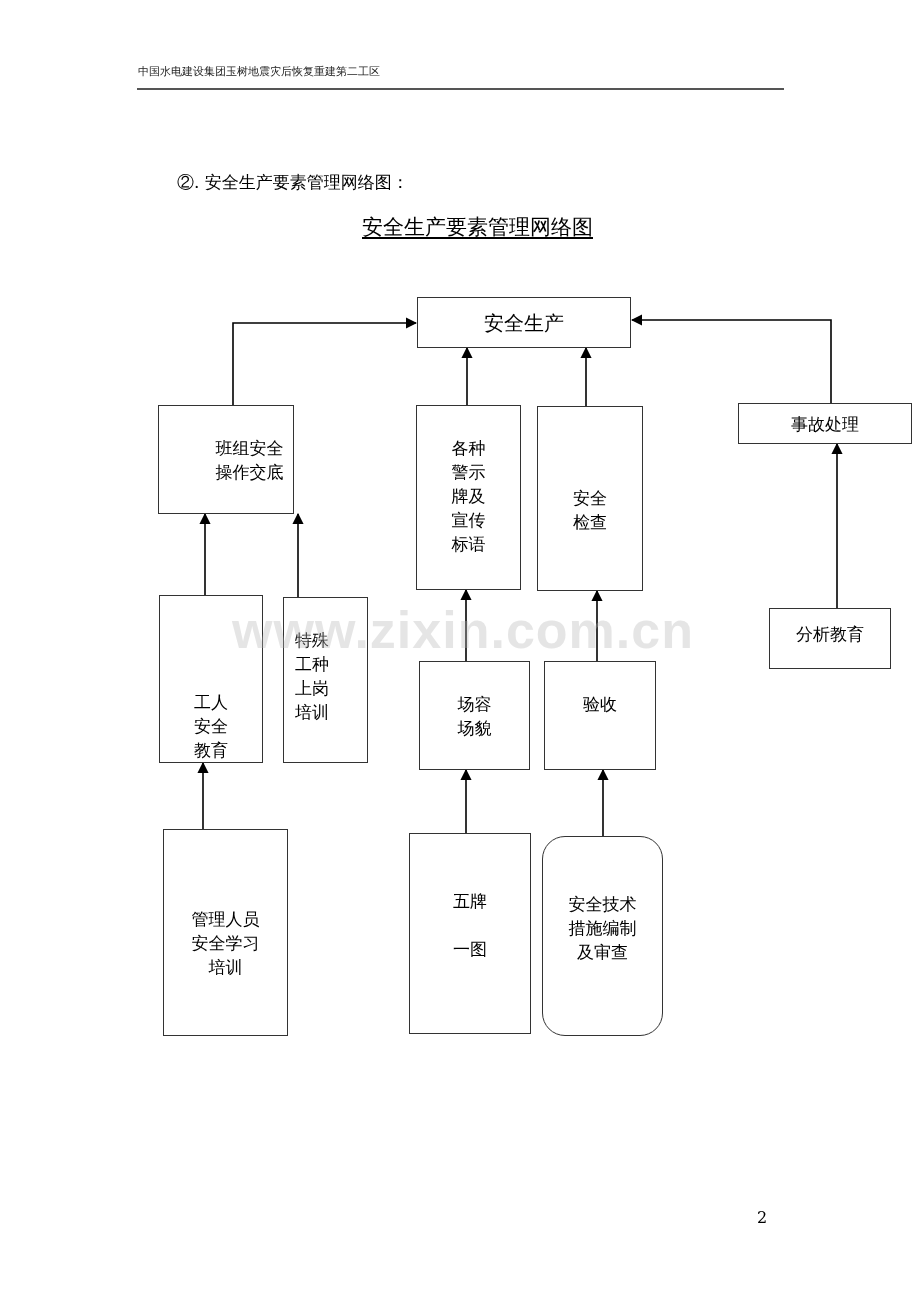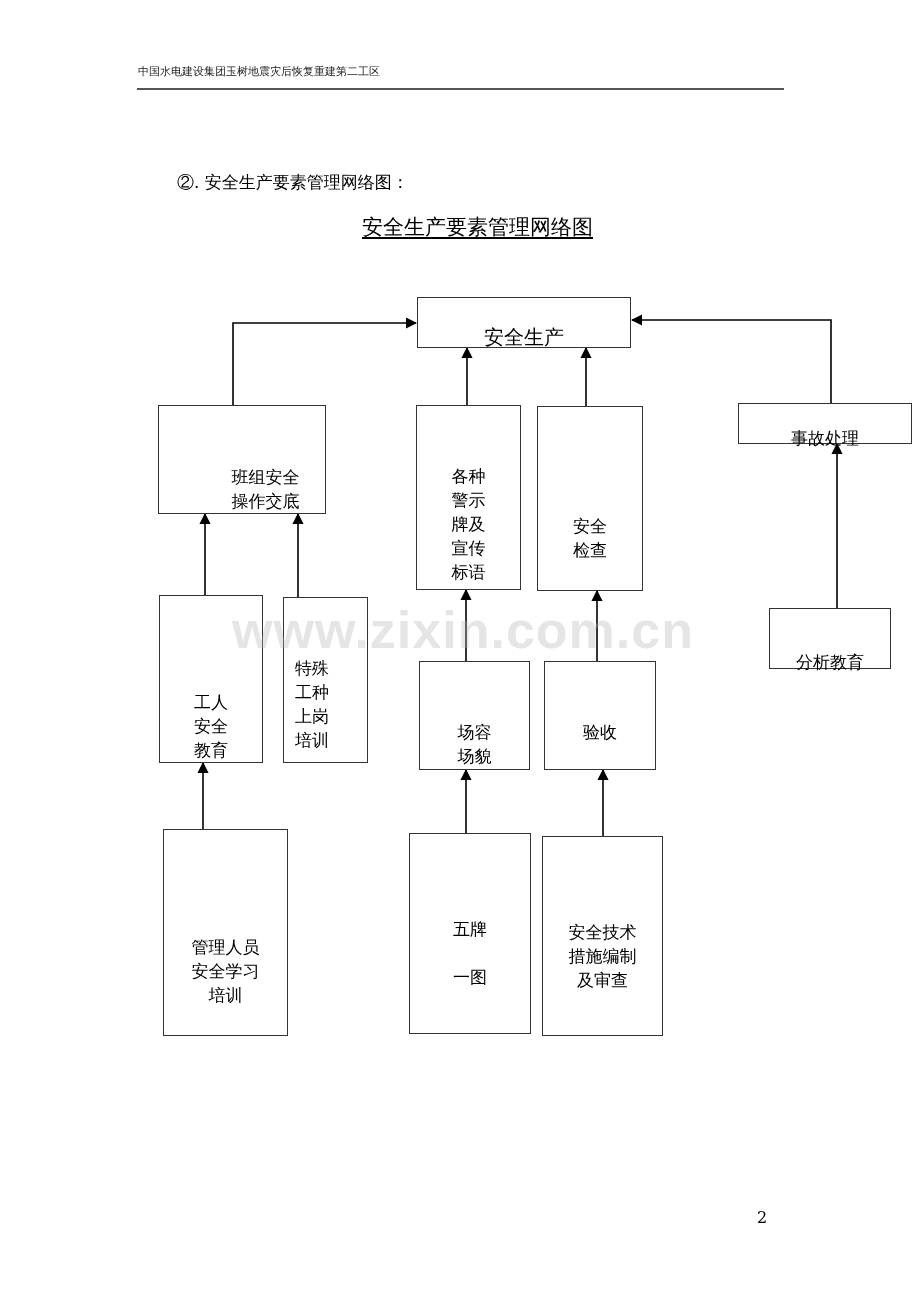--- a/index.html
+++ b/index.html
@@ -8,21 +8,21 @@
     .header-text { position: absolute; left: 138px; top: 64px; font-size: 11px;
                    font-family: "DejaVu Serif", serif; color: #222; letter-spacing: 0px; }
     .header-rule { position: absolute; left: 137px; top: 88px; width: 647px; height: 2px; background: #555; }
     .section-label { position: absolute; left: 177px; top: 171px; font-size: 17px;
                      font-family: "DejaVu Serif", serif; }
     .diagram-title { position: absolute; left: 362px; top: 213px; font-size: 21px;
                      text-decoration: underline; text-underline-offset: 3px; }
     .box { position: absolute; box-sizing: border-box; border: 1.5px solid #333; background: #fff;
            display: flex; align-items: center; justify-content: center; text-align: center;
            font-size: 17px; line-height: 24px; white-space: pre-line; }
-    .box span { display: block; margin-top: 28px; }
+    .box span { display: block; }
     .connectors { position: absolute; left: 0; top: 0; width: 920px; height: 1302px; pointer-events: none; }
     .watermark { position: absolute; left: 232px; top: 600px; font-size: 52px; color: rgba(180,180,180,0.35);
                  font-family: "Liberation Sans", sans-serif; letter-spacing: 1px; font-weight: bold; }
     .page-number { position: absolute; left: 757px; top: 1208px; font-size: 16px;
                    font-family: "DejaVu Serif", serif; }
   </style>
 </head>
 <body>
 
 <div class="header-text">中国水电建设集团玉树地震灾后恢复重建第二工区</div>
@@ -60,21 +60,21 @@
 
   <line x1="466" y1="833" x2="466" y2="770" stroke="#000" stroke-width="1.6" marker-end="url(#arrow)"></line>
 
   <line x1="603" y1="836" x2="603" y2="770" stroke="#000" stroke-width="1.6" marker-end="url(#arrow)"></line>
 </svg>
 
 <div class="box" style="left:417px; top:297px; width:214px; height:51px; font-size:20px;">
   <span>安全生产</span>
 </div>
 
-<div class="box" style="left:158px; top:405px; width:168px; height:109px; align-items:flex-end; padding-top:30px;padding-left:47px;">
+<div class="box" style="left:158px; top:405px; width:136px; height:109px; align-items:flex-start; padding-top:30px;padding-left:47px;">
   <span>班组安全
 操作交底</span>
 </div>
 
 <div class="box" style="left:416px; top:405px; width:105px; height:185px; align-items:flex-start; padding-top:30px;">
   <span>各种
 警示
 牌及
 宣传
 标语</span>
@@ -120,21 +120,21 @@
 安全学习
 培训</span>
 </div>
 
 <div class="box" style="left:409px; top:833px; width:122px; height:201px; align-items:flex-start; padding-top:55px;">
   <span>五牌
 
 一图</span>
 </div>
 
-<div class="box" style="left:542px; top:836px; width:121px; height:200px; align-items:flex-start; padding-top:55px;">
+<div class="box" style="left:542px; top:836px; width:121px; height:200px; align-items:flex-start; padding-top:55px;border-radius:23px;">
   <span>安全技术
 措施编制
 及审查</span>
 </div>
 
 <div class="watermark">www.zixin.com.cn</div>
 
 <div class="page-number">2</div>
 
 </body></html>

